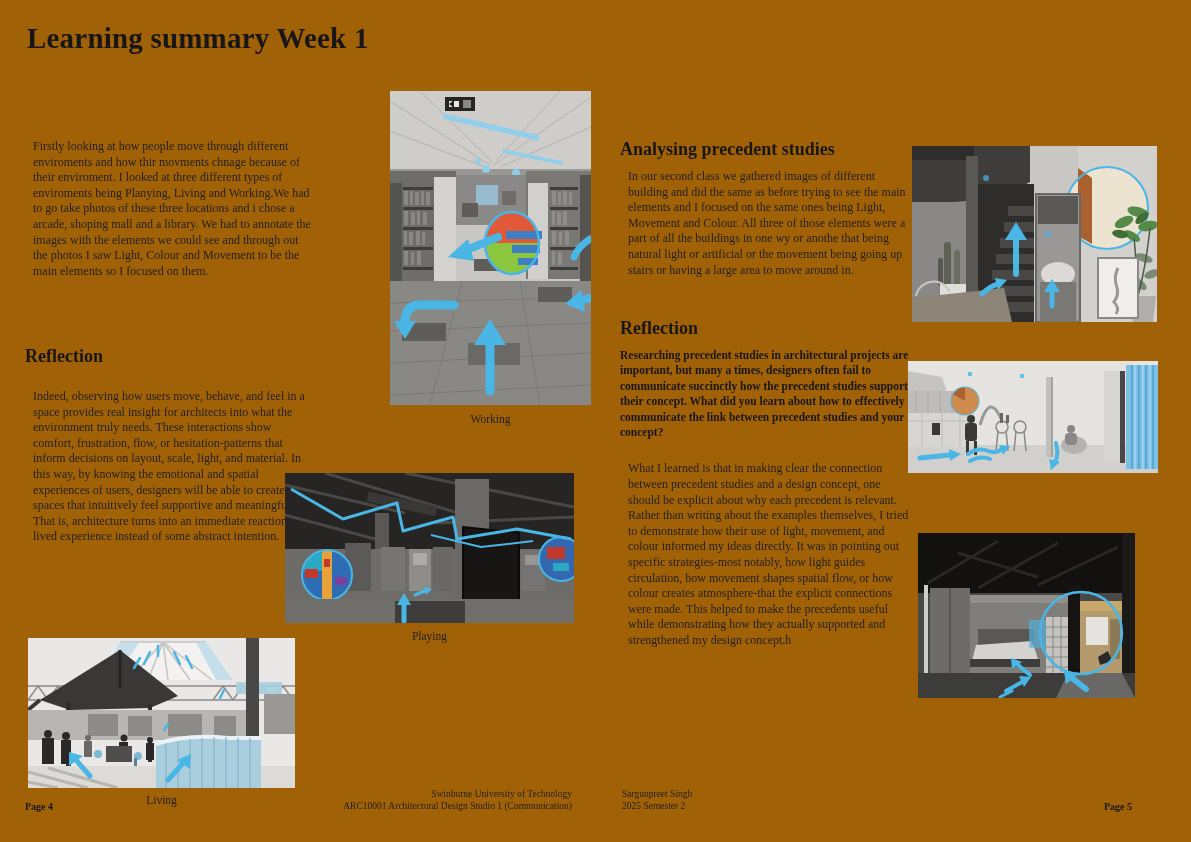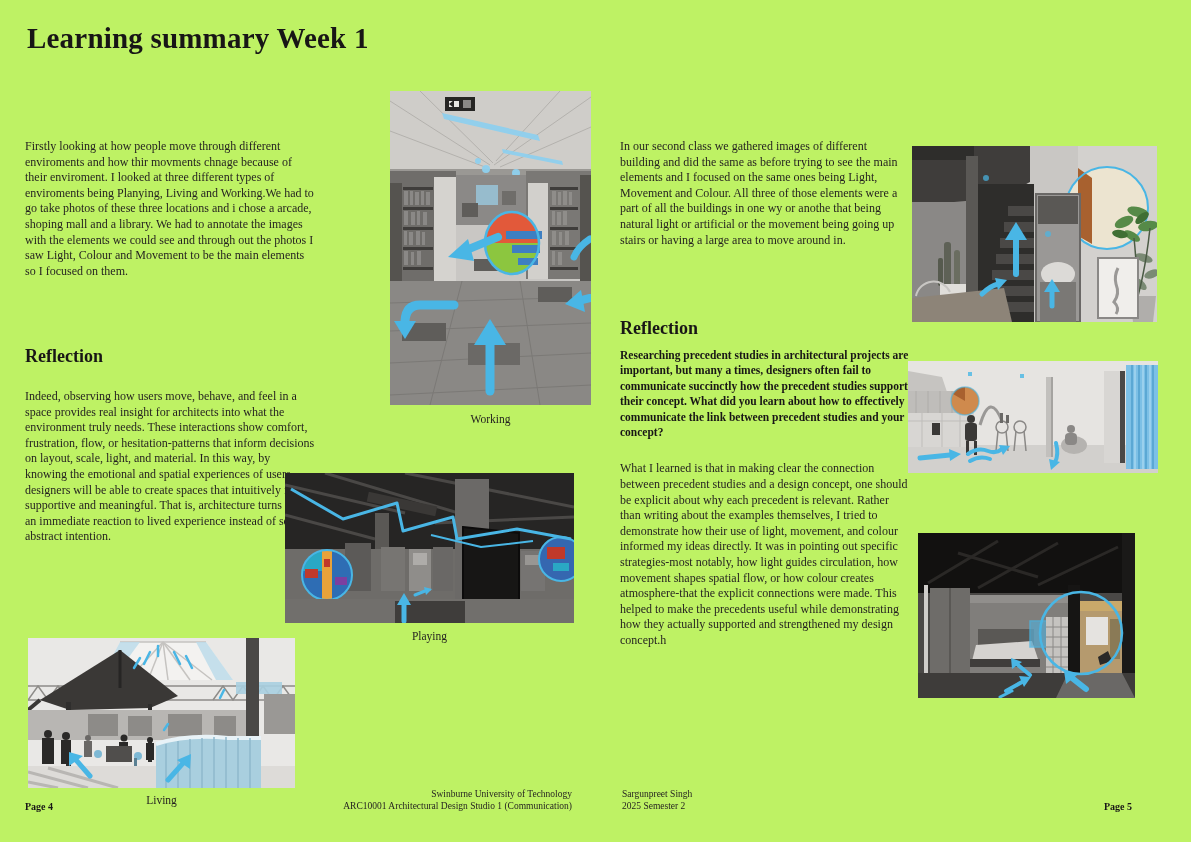--- a/index.html
+++ b/index.html
@@ -1,24 +1,24 @@
 <!DOCTYPE html>
 <html><head>
 <meta charset="utf-8">
 <style>
   html,body{margin:0;padding:0;background:#ffffff;}
   .page{
-    position:relative;width:1191px;height:842px;background:#bef264;
+    position:relative;width:1191px;height:842px;background:#a16207;
     font-family:"Liberation Serif","DejaVu Serif",serif;color:#1e1c1c;overflow:hidden;
   }
   .abs{position:absolute;}
   .page-title{font-size:29px;font-weight:700;letter-spacing:0.2px;color:#181616;}
   .col{width:290px;}
   .sec-head{font-size:18px;font-weight:700;color:#181616;margin:0 0 9px 0;}
-  .body-text{font-size:12px;line-height:15.6px;color:#221f1f;text-align:left;}
+  .body-text{font-size:12px;line-height:15.6px;color:#221f1f;text-align:left;margin-left:8px;}
   .q-text{font-size:11.5px;line-height:15.4px;font-weight:700;color:#181616;}
   .caption{font-size:11.5px;color:#221f1f;text-align:center;}
   .figure svg{display:block;}
   .footer-small{font-size:9.5px;line-height:11.5px;color:#221f1f;}
   .footer-page{font-size:10px;font-weight:700;color:#181616;}
   .right-align{text-align:right;}
 </style>
 </head>
 <body>
 
@@ -29,20 +29,21 @@
   <div class="abs col" style="left:25px;top:139px;">
     <div class="body-text">Firstly looking at how people move through different enviroments and how thir movments chnage because of their enviroment. I looked at three different types of enviroments being Planying, Living and Working.We had to go take photos of these three locations and i chose a arcade, shoping mall and a library. We had to annotate the images with the elements we could see and through out the photos I saw Light, Colour and Movement to be the main elements so I focused on them.</div>
   </div>
 
   <div class="abs col" style="left:25px;top:346px;">
     <div class="sec-head">Reflection</div>
     <div class="body-text" style="margin-top:22px;">Indeed, observing how users move, behave, and feel in a space provides real insight for architects into what the environment truly needs. These interactions show comfort, frustration, flow, or hesitation-patterns that inform decisions on layout, scale, light, and material. In this way, by knowing the emotional and spatial experiences of users, designers will be able to create spaces that intuitively feel supportive and meaningful. That is, architecture turns into an immediate reaction to lived experience instead of some abstract intention.</div>
   </div>
 
   <div class="abs col" style="left:620px;top:139px;">
+    <div class="sec-head">Analysing precedent studies</div>
     <div class="body-text">In our second class we gathered images of different building and did the same as before trying to see the main elements and I focused on the same ones being Light, Movement and Colour. All three of those elements were a part of all the buildings in one wy or anothe that being natural light or artificial or the movement being going up stairs or having a large area to move around in.</div>
   </div>
 
   <div class="abs col" style="left:620px;top:318px;">
     <div class="sec-head">Reflection</div>
     <div class="q-text">Researching precedent studies in architectural projects are important, but many a times, designers often fail to communicate succinctly how the precedent studies support their concept. What did you learn about how to effectively communicate the link between precedent studies and your concept?</div>
     <div class="body-text" style="margin-top:21px;">What I learned is that in making clear the connection between precedent studies and a design concept, one should be explicit about why each precedent is relevant. Rather than writing about the examples themselves, I tried to demonstrate how their use of light, movement, and colour informed my ideas directly. It was in pointing out specific strategies-most notably, how light guides circulation, how movement shapes spatial flow, or how colour creates atmosphere-that the explicit connections were made. This helped to make the precedents useful while demonstrating how they actually supported and strengthened my design concept.h</div>
   </div>
 
   <div class="abs figure" style="left:342px;top:91px;padding-left:48px;">

